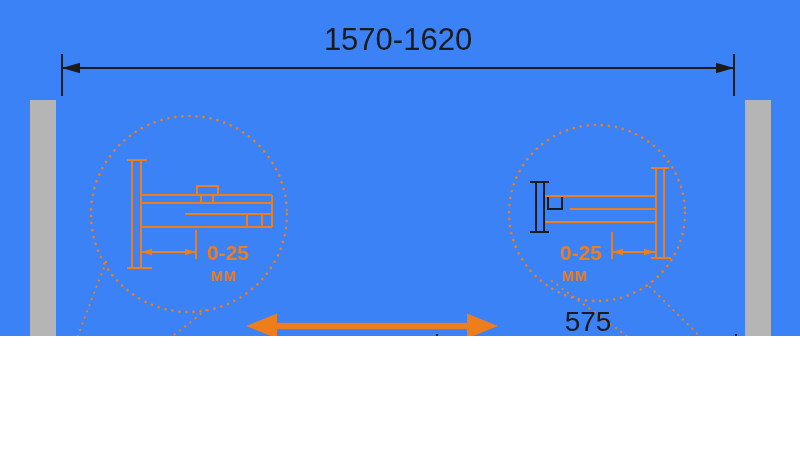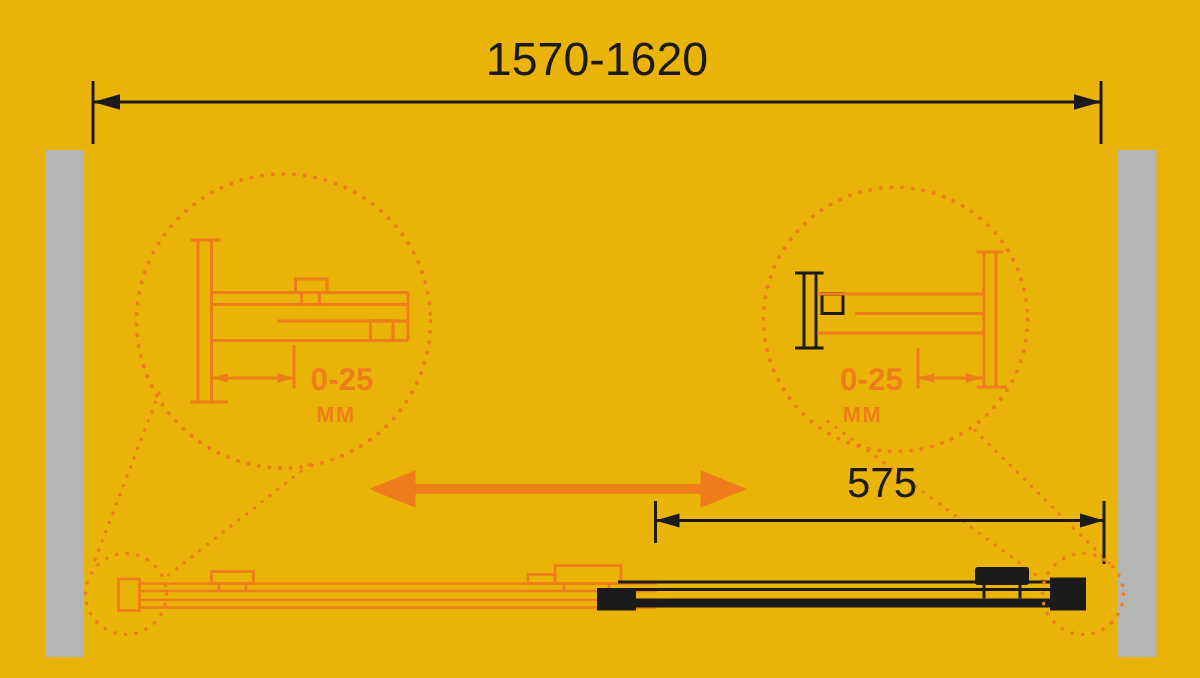--- a/index.html
+++ b/index.html
@@ -1,19 +1,19 @@
 <!DOCTYPE html>
 <html><head>
 <meta charset="utf-8">
 <style>
   html,body{margin:0;padding:0;background:#ffffff;}
   .stage{
     position:relative;
-    width:800px;height:452px;
-    background:#eab308;
+    width:800px;height:336px;
+    background:#3b82f6;
     overflow:hidden;
     font-family:"Liberation Sans","DejaVu Sans",sans-serif;
   }
   svg{display:block;}
   text{font-family:"Liberation Sans","DejaVu Sans",sans-serif;}
   .dim-text{fill:#1b1b1b;}
   .accent-text{fill:#ee7d1b;font-weight:bold;}
 </style>
 </head>
 <body>

